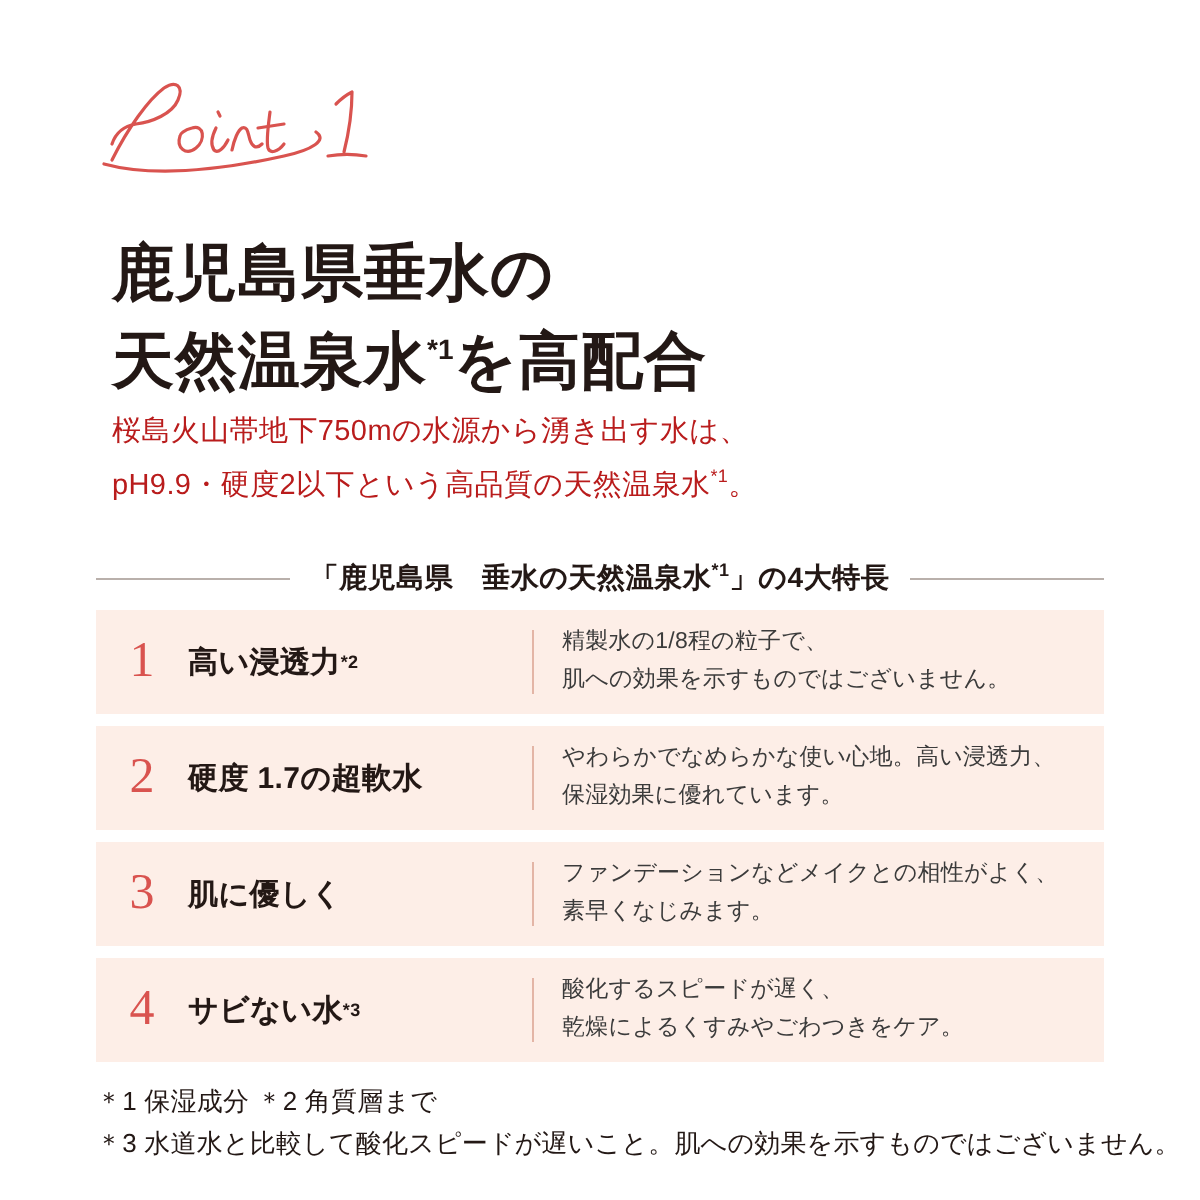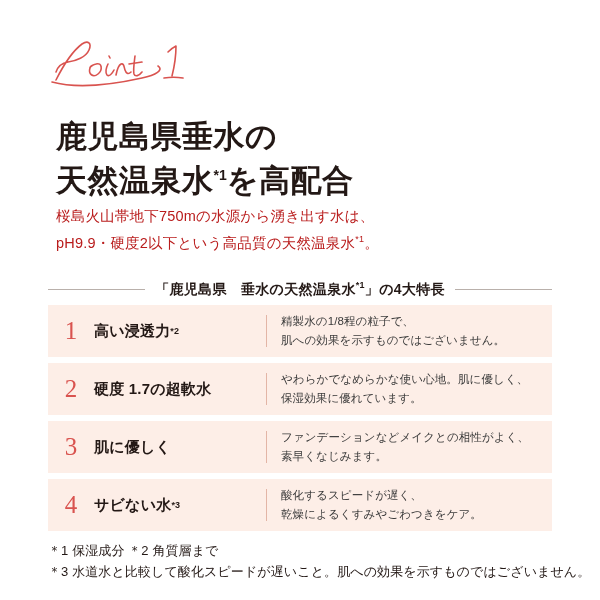--- a/index.html
+++ b/index.html
@@ -226,21 +226,21 @@
     </div>
 
     <div class="feature">
       <div class="num">2</div>
       <div class="title">
           <span>硬度 1.7の超軟水</span>
           <span class="sup"></span>
         </div>
       <div class="divider"></div>
       <div class="desc">
-        <span>やわらかでなめらかな使い心地。肌に優しく、</span>
+        <span>やわらかでなめらかな使い心地。高い浸透力、</span>
         <span>保湿効果に優れています。</span>
       </div>
     </div>
 
     <div class="feature">
       <div class="num">3</div>
       <div class="title">
           <span>肌に優しく</span>
           <span class="sup"></span>
         </div>

